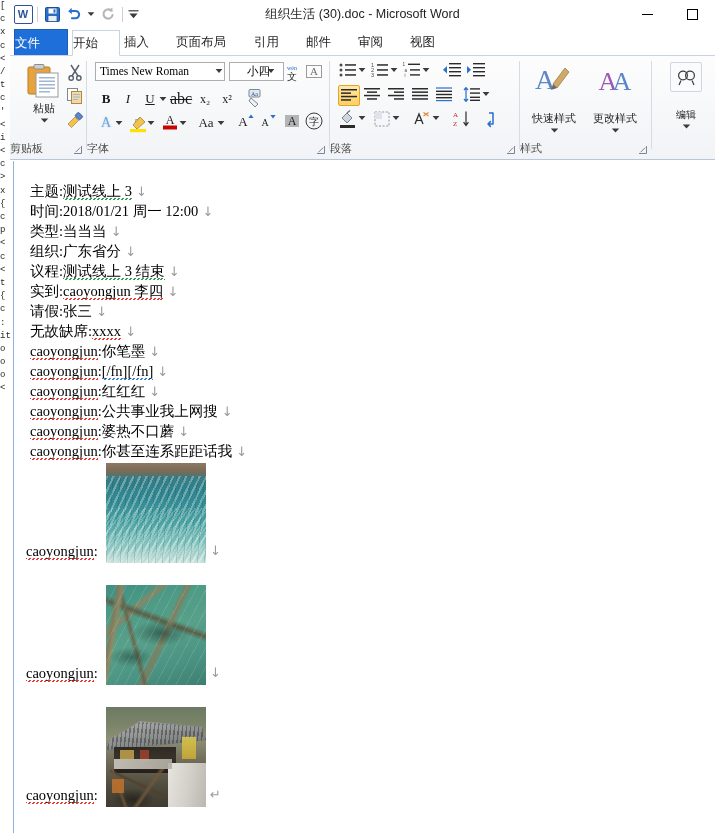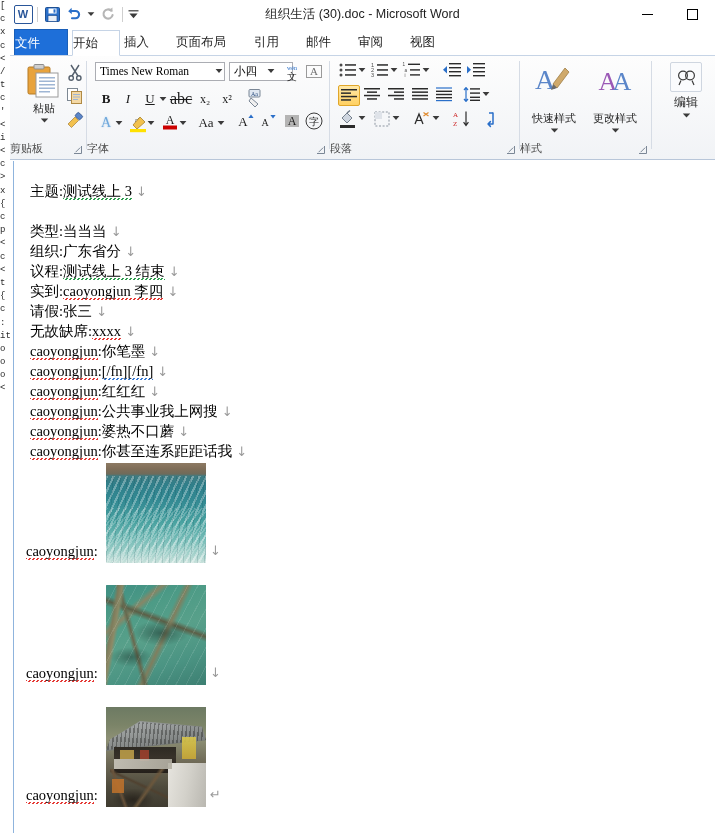--- a/index.html
+++ b/index.html
@@ -101,21 +101,21 @@
   .pbtn{position:absolute;width:22px;height:21px;}
   .pbtn.sel{background:linear-gradient(#ffe8a8,#ffd062);border:1px solid #e0a62a;border-radius:2px;box-sizing:border-box;}
 
   
   .stylebtn{position:absolute;top:4px;width:58px;text-align:center;}
   .stylebtn .lab{font-size:11px;color:#262626;margin-top:13px;}
 
   
   .editbtn{position:absolute;top:6px;left:16px;width:36px;text-align:center;}
   .editbtn .box{width:30px;height:28px;margin:0 auto;border:1px solid #cfd6e0;border-radius:2px;background:#fafbfd;display:flex;align-items:center;justify-content:center;}
-  .editbtn .lab{font-size:12px;color:#262626;margin-top:2px;}
+  .editbtn .lab{font-size:10px;color:#262626;margin-top:16px;}
 
   
   .docarea{
     position:absolute;left:0;top:161px;width:705px;height:672px;
     background:#ffffff;overflow:hidden;
   }
   .vrule{position:absolute;left:3px;top:0;width:1px;height:672px;background:#8fb4dd;}
   .page{
     position:absolute;left:8px;top:0;width:690px;height:672px;background:#fff;
     font-family:"Liberation Serif","DejaVu Serif",serif;
@@ -281,21 +281,21 @@
         </div>
       </div>
 
       <div class="grp" style="left:77px;width:243px;">
         <div class="fontbox" style="left:8px;top:6px;width:130px;" title="字体">Times New Roman</div>
         <div class="combo-arrow" style="left:126px;top:6px;">
           <svg class="svgicon" style="margin:6px 2px" width="8" height="6" viewBox="0 0 8 6">
               <path d="M0.6 1 L4 5 L7.4 1 Z" fill="#3b3b3b"></path>
             </svg>
         </div>
-        <div class="fontbox" style="left:142px;top:6px;width:64px;" title="字号">小四</div>
+        <div class="fontbox" style="left:142px;top:6px;width:55px;text-align:center;" title="字号">小四</div>
         <div class="combo-arrow" style="left:178px;top:6px;">
           <svg class="svgicon" style="margin:6px 2px" width="8" height="6" viewBox="0 0 8 6">
               <path d="M0.6 1 L4 5 L7.4 1 Z" fill="#3b3b3b"></path>
             </svg>
         </div>
         <div class="fbtn" style="left:194px;top:5px;">
           <svg class="svgicon" width="20" height="20" viewBox="0 0 20 20">
             <text x="10" y="8" font-size="6" text-anchor="middle" fill="#2a6fc9" font-family="Liberation Serif, serif">wén</text>
             <text x="10" y="18" font-size="10" text-anchor="middle" fill="#1b1b1b" font-family="Liberation Serif, serif">文</text>
           </svg>
@@ -658,20 +658,21 @@
             </svg>
         </div>
         <div class="grp-label"></div>
       </div>
     </div>
 
     <div class="docarea">
       <div class="vrule"></div>
       <div class="page" id="docPage">
           <div class="line" style="top: 20px;"><span class="cjk">主题:</span><span class="cjk gsp">测试线上 3</span><span class="pilcrow"> ↓</span></div>
+          <div class="line" style="top: 40px;"><span class="cjk">时间:</span><span class="cjk">2018/01/21  周一  12:00</span><span class="pilcrow"> ↓</span></div>
           <div class="line" style="top: 60px;"><span class="cjk">类型:</span><span class="cjk">当当当</span><span class="pilcrow"> ↓</span></div>
           <div class="line" style="top: 80px;"><span class="cjk">组织:</span><span class="cjk">广东省分</span><span class="pilcrow"> ↓</span></div>
           <div class="line" style="top: 100px;"><span class="cjk">议程:</span><span class="cjk gsp">测试线上 3 结束</span><span class="pilcrow"> ↓</span></div>
           <div class="line" style="top: 120px;"><span class="cjk">实到:</span><span class="cjk nm">caoyongjun 李四</span><span class="pilcrow"> ↓</span></div>
           <div class="line" style="top: 140px;"><span class="cjk">请假:</span><span class="cjk">张三</span><span class="pilcrow"> ↓</span></div>
           <div class="line" style="top: 160px;"><span class="cjk">无故缺席:</span><span class="cjk nm">xxxx</span><span class="pilcrow"> ↓</span></div>
           <div class="line" style="top: 180px;"><span class="nm">caoyongjun</span><span>:</span><span class="cjk">你笔墨</span><span class="pilcrow"> ↓</span></div>
           <div class="line" style="top: 200px;"><span class="nm">caoyongjun</span><span>:</span><span class="cjk bsp">[/fn][/fn]</span><span class="pilcrow"> ↓</span></div>
           <div class="line" style="top: 220px;"><span class="nm">caoyongjun</span><span>:</span><span class="cjk">红红红</span><span class="pilcrow"> ↓</span></div>
           <div class="line" style="top: 260px;"><span class="nm">caoyongjun</span><span>:</span><span class="cjk">婆热不口蘑</span><span class="pilcrow"> ↓</span></div>

